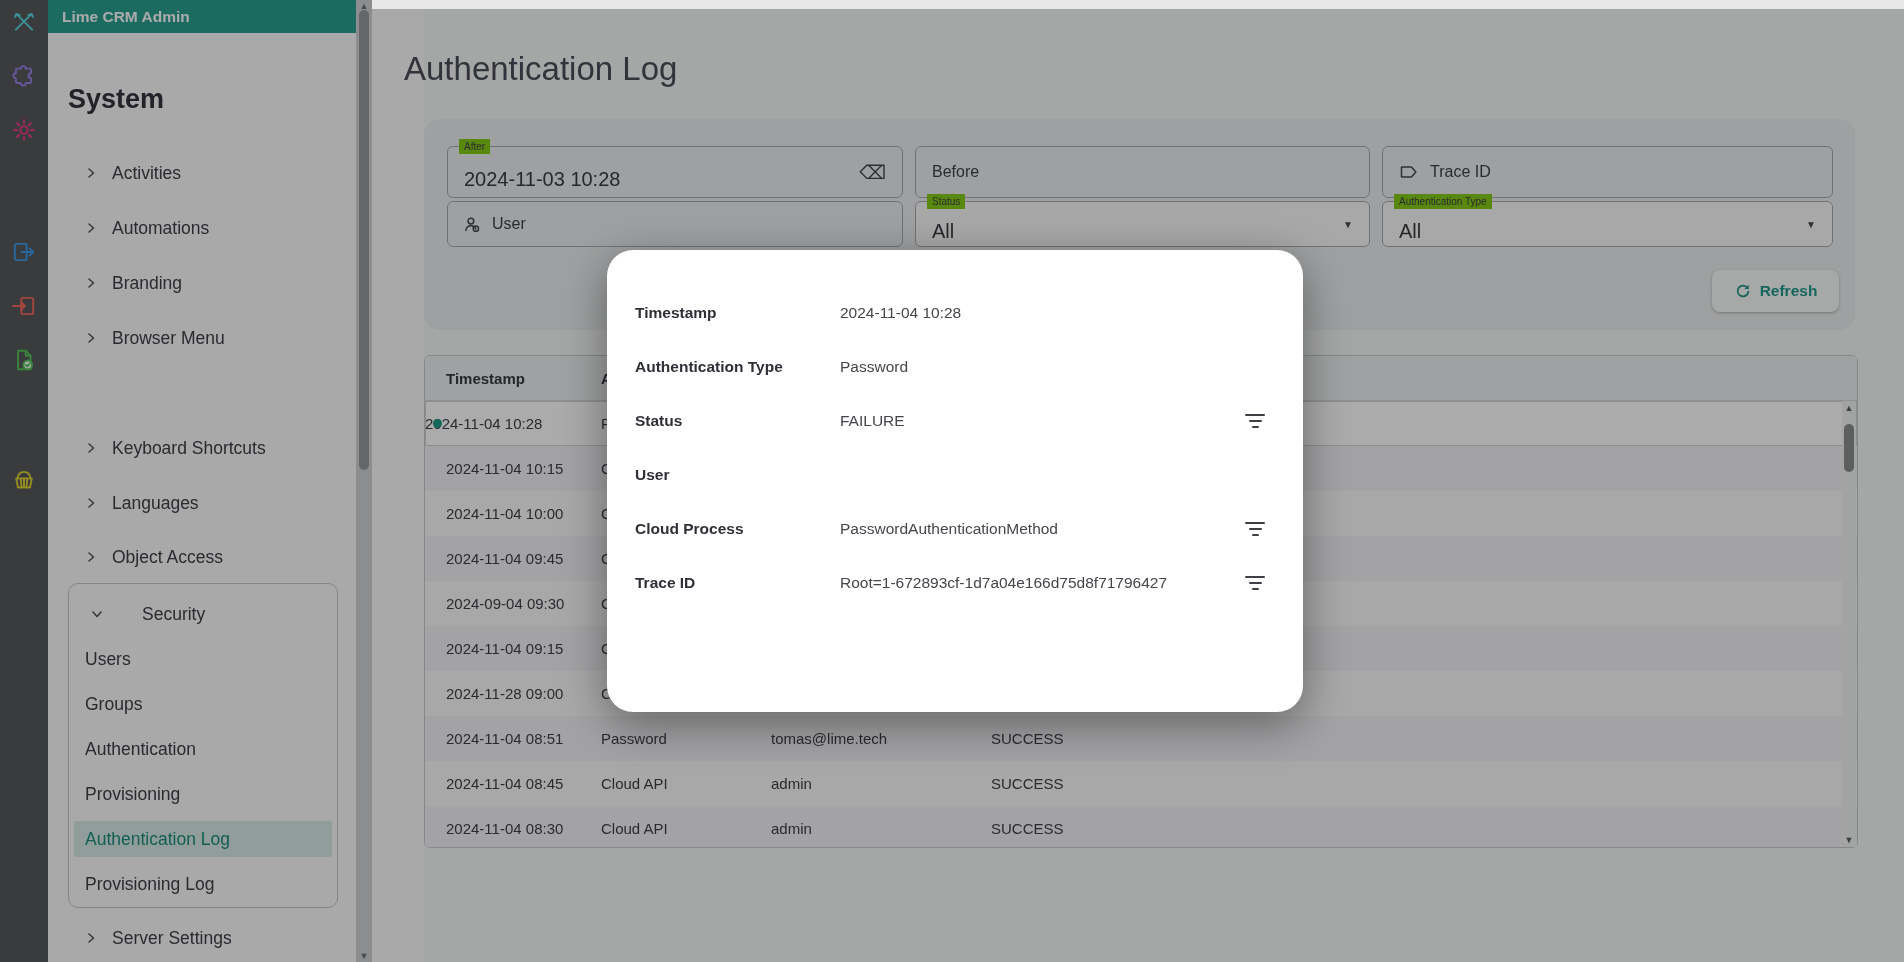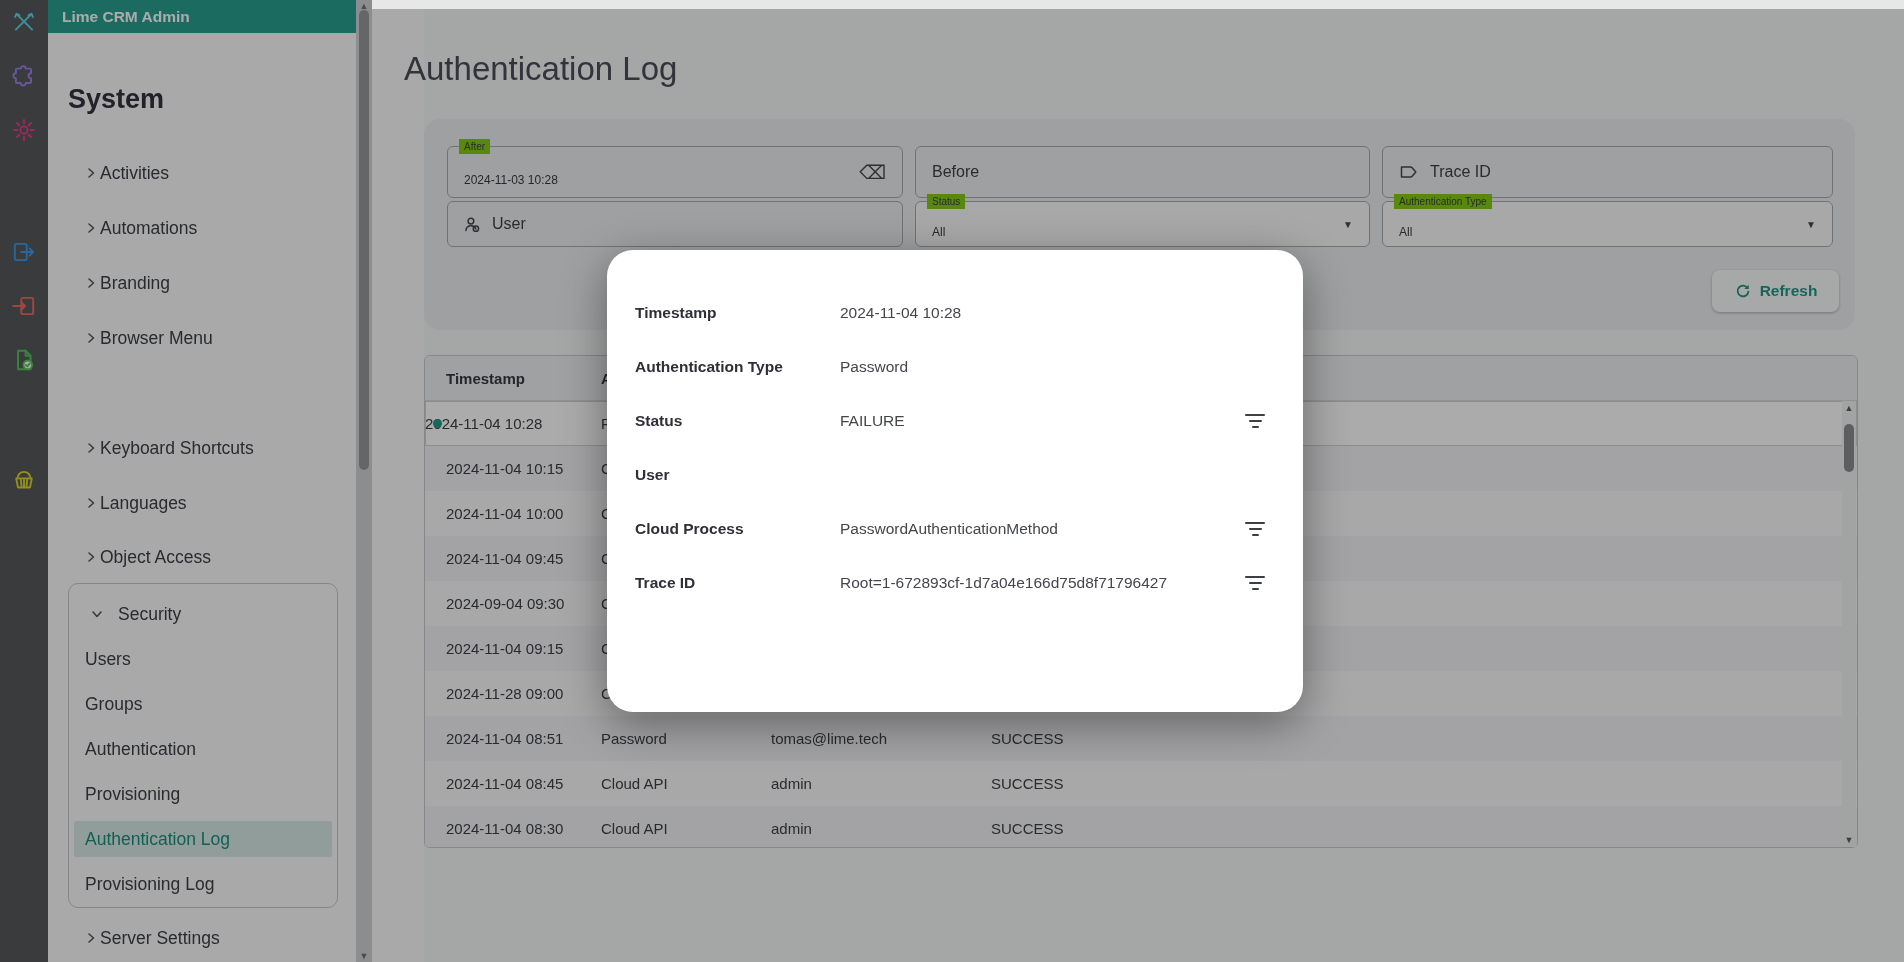--- a/index.html
+++ b/index.html
@@ -10,44 +10,44 @@
   .rail{position:absolute;left:0;top:0;width:48px;height:962px;background:#56585c;z-index:1;}
   .rail .ric{position:absolute;left:11px;width:26px;height:26px;cursor:pointer;}
   .rail svg{width:26px;height:26px;display:block;}
   
   .sidebar{position:absolute;left:48px;top:0;width:376px;height:962px;background:#fdfdfe;z-index:1;}
   .appbar{position:absolute;left:0;top:0;width:309px;height:33px;background:#2aa08f;
     color:#fff;font-size:15.5px;font-weight:700;line-height:33px;padding-left:14px;box-sizing:border-box;}
   .sysheading{position:absolute;left:20px;top:84px;font-size:27px;font-weight:700;color:#33343c;}
   .navitem{position:absolute;left:0;width:290px;height:30px;display:flex;align-items:center;cursor:pointer;}
   .navitem .chev{margin-left:37px;width:12px;height:12px;flex:none;}
-  .navitem .nlabel{margin-left:3px;font-size:17.5px;color:#3e4047;}
+  .navitem .nlabel{margin-left:15px;font-size:17.5px;color:#3e4047;}
   .seccard{position:absolute;left:20px;top:583px;width:270px;height:325px;background:#fdfdfe;
     border:1px solid #c6c8ca;border-radius:10px;box-sizing:border-box;}
-  .secitem{position:absolute;left:0;width:268px;height:30px;display:flex;align-items:center;cursor:pointer;}
+  .secitem{position:absolute;left:0;width:268px;height:30px;display:flex;align-items:center;cursor:pointer;gap:24px;}
   .secitem .chev{margin-left:22px;width:12px;height:12px;flex:none;}
   .secitem .slabel{margin-left:15px;font-size:17.5px;color:#3e4047;}
   .subitem{position:absolute;left:0;width:268px;height:36px;display:flex;align-items:center;cursor:pointer;}
   .subitem .slabel{margin-left:16px;font-size:17.5px;color:#3e4047;}
   .subitem.active{left:5px;width:258px;background:#d9ebe6;border-radius:2px;}
   .subitem.active .slabel{margin-left:11px;color:#1e8e7e;}
   .chev svg{width:12px;height:12px;display:block;}
   
   .sbar{position:absolute;left:356px;top:0;width:16px;height:962px;background:#d0d2d4;z-index:2;}
   .sbar .thumb{position:absolute;left:3px;top:10px;width:10px;height:460px;border-radius:5px;background:#97999c;cursor:pointer;}
   .sbar .arr{position:absolute;left:0;width:16px;text-align:center;font-size:9px;color:#6f7174;}
   
   .main{position:absolute;left:372px;top:0;width:1532px;height:962px;z-index:1;}
   .ptitle{position:absolute;left:404px;top:50px;font-size:33px;color:#4c4d58;z-index:1;}
   .fcard{position:absolute;left:424px;top:119px;width:1431px;height:211px;background:#eeeff0;border-radius:16px;z-index:1;}
   .field{position:absolute;border:1px solid #a9abb1;border-radius:6px;box-sizing:border-box;
     display:flex;align-items:center;padding:0 16px;z-index:2;cursor:text;}
   .field .flabel{position:absolute;top:-8px;left:11px;font-size:10px;color:#3f4145;
     background:#84cc16;padding:0 5px;line-height:15px;}
-  .field .fvalue{font-size:12px;color:#393b40;margin-top:15px;}
+  .field .fvalue{font-size:20px;color:#393b40;margin-top:15px;}
   .field .fplace{font-size:16px;color:#3f4146;}
   .select{background:#fbfbfc;cursor:pointer;}
   .clear{margin-left:auto;font-size:19px;color:#44464c;cursor:pointer;line-height:1;}
   .caret{margin-left:auto;font-size:10px;color:#46484d;}
   .ficon{flex:none;margin-right:11px;display:flex;}
   .refresh{position:absolute;left:1712px;top:270px;width:127px;height:42px;background:#fafbfb;
     border:none;border-radius:8px;display:flex;align-items:center;justify-content:center;gap:8px;
     font-family:inherit;font-size:15.5px;font-weight:700;color:#1f998a;cursor:pointer;
     box-shadow:0 1px 3px rgba(0,0,0,.28);z-index:2;}
   

